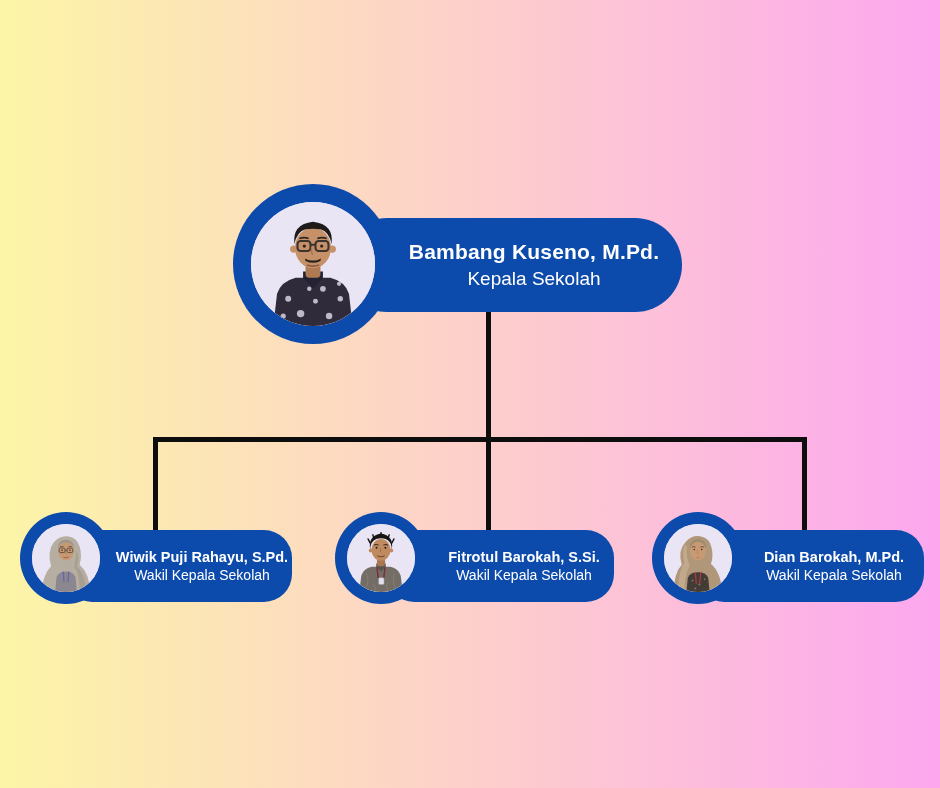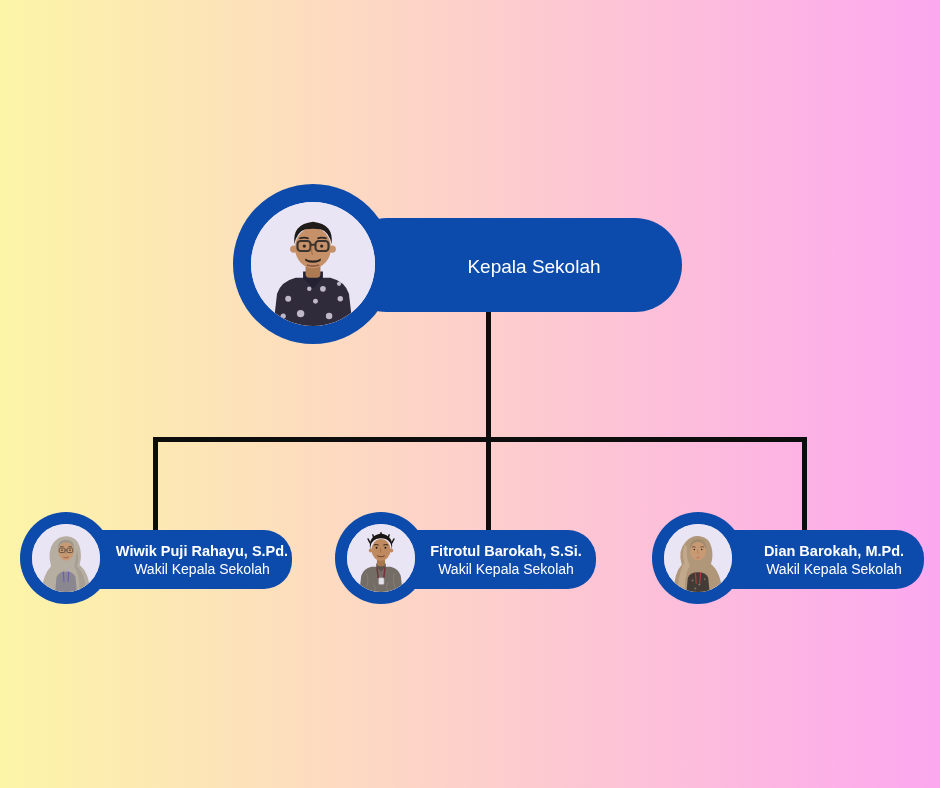--- a/index.html
+++ b/index.html
@@ -33,26 +33,26 @@
     align-items: center;
     box-sizing: border-box;
     text-align: center;
   }
   .pill-root {
     left: 340px; top: 218px; width: 342px; height: 94px;
     border-radius: 48px;
     padding-left: 46px;
   }
   .pill-child {
-    top: 530px; width: 228px; height: 59px;
+    top: 530px; width: 228px; height: 72px;
     border-radius: 28px;
     padding-left: 48px;
   }
   .pill-c1 { left: 64px; }
-  .pill-c2 { left: 368px; }
+  .pill-c2 { left: 386px; }
   .pill-c3 { left: 696px; }
 
   .name-root  { font-size: 21px; font-weight: 700; letter-spacing: 0.2px; white-space: nowrap; }
   .title-root { font-size: 19px; font-weight: 400; margin-top: 4px; white-space: nowrap; }
   .name-child  { font-size: 14.5px; font-weight: 700; white-space: nowrap; }
   .title-child { font-size: 14px; font-weight: 400; margin-top: 2px; white-space: nowrap; }
 
   .circle {
     position: absolute;
     background: #0c4aab;
@@ -85,20 +85,21 @@
   
   <div class="line line-root-vert"></div>
   <div class="line line-horiz"></div>
   <div class="line line-left-vert"></div>
   <div class="line line-mid-vert"></div>
   <div class="line line-right-vert"></div>
 
   
   <div class="member">
     <div class="pill pill-root">
+      <div class="name-root">Bambang Kuseno, M.Pd.</div>
       <div class="title-root">Kepala Sekolah</div>
     </div>
     <div class="circle circle-root">
       <div class="photo photo-root">
         <svg viewBox="0 0 100 100" aria-hidden="true">
           <rect width="100" height="100" fill="#e9e5f5"></rect>
           <path d="M18,100 L21,74 Q24,64 36,61 L64,61 Q76,64 79,74 L82,100 Z" fill="#2f2b3a"></path>
           <g fill="#d8d2e2" opacity="0.85">
             <circle cx="30" cy="78" r="2.4"></circle>
               <circle cx="40" cy="90" r="3"></circle>

